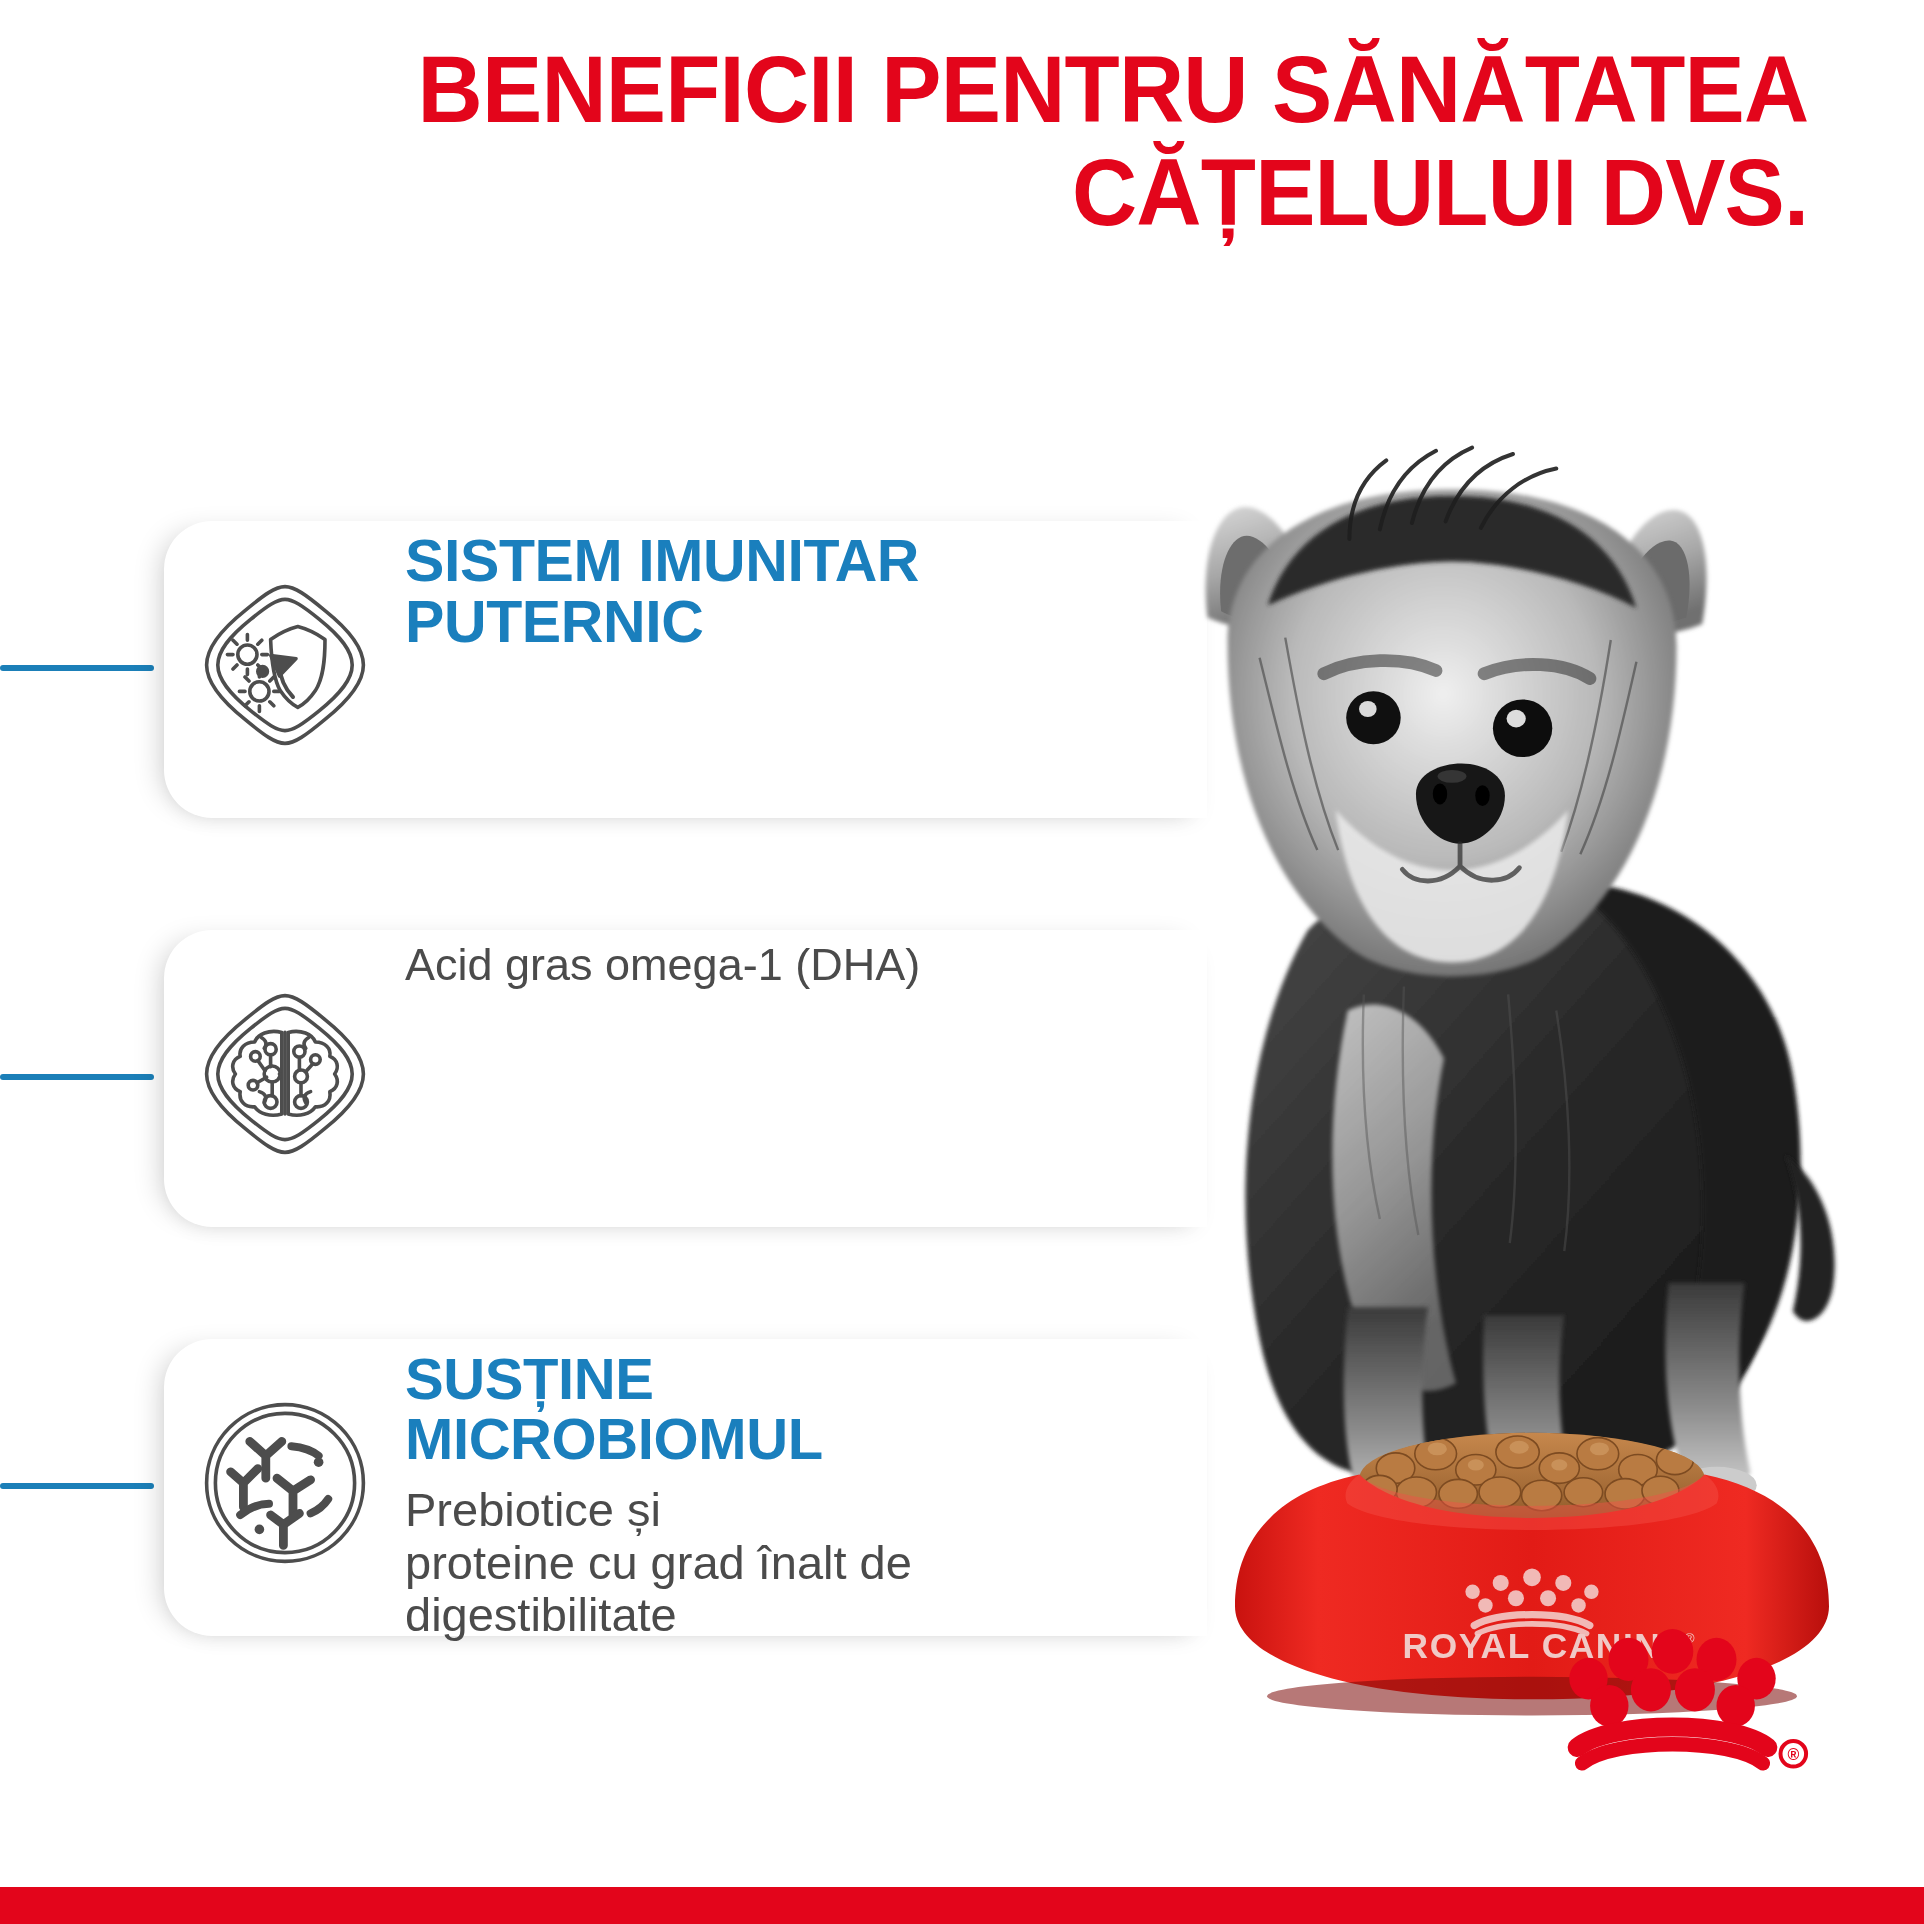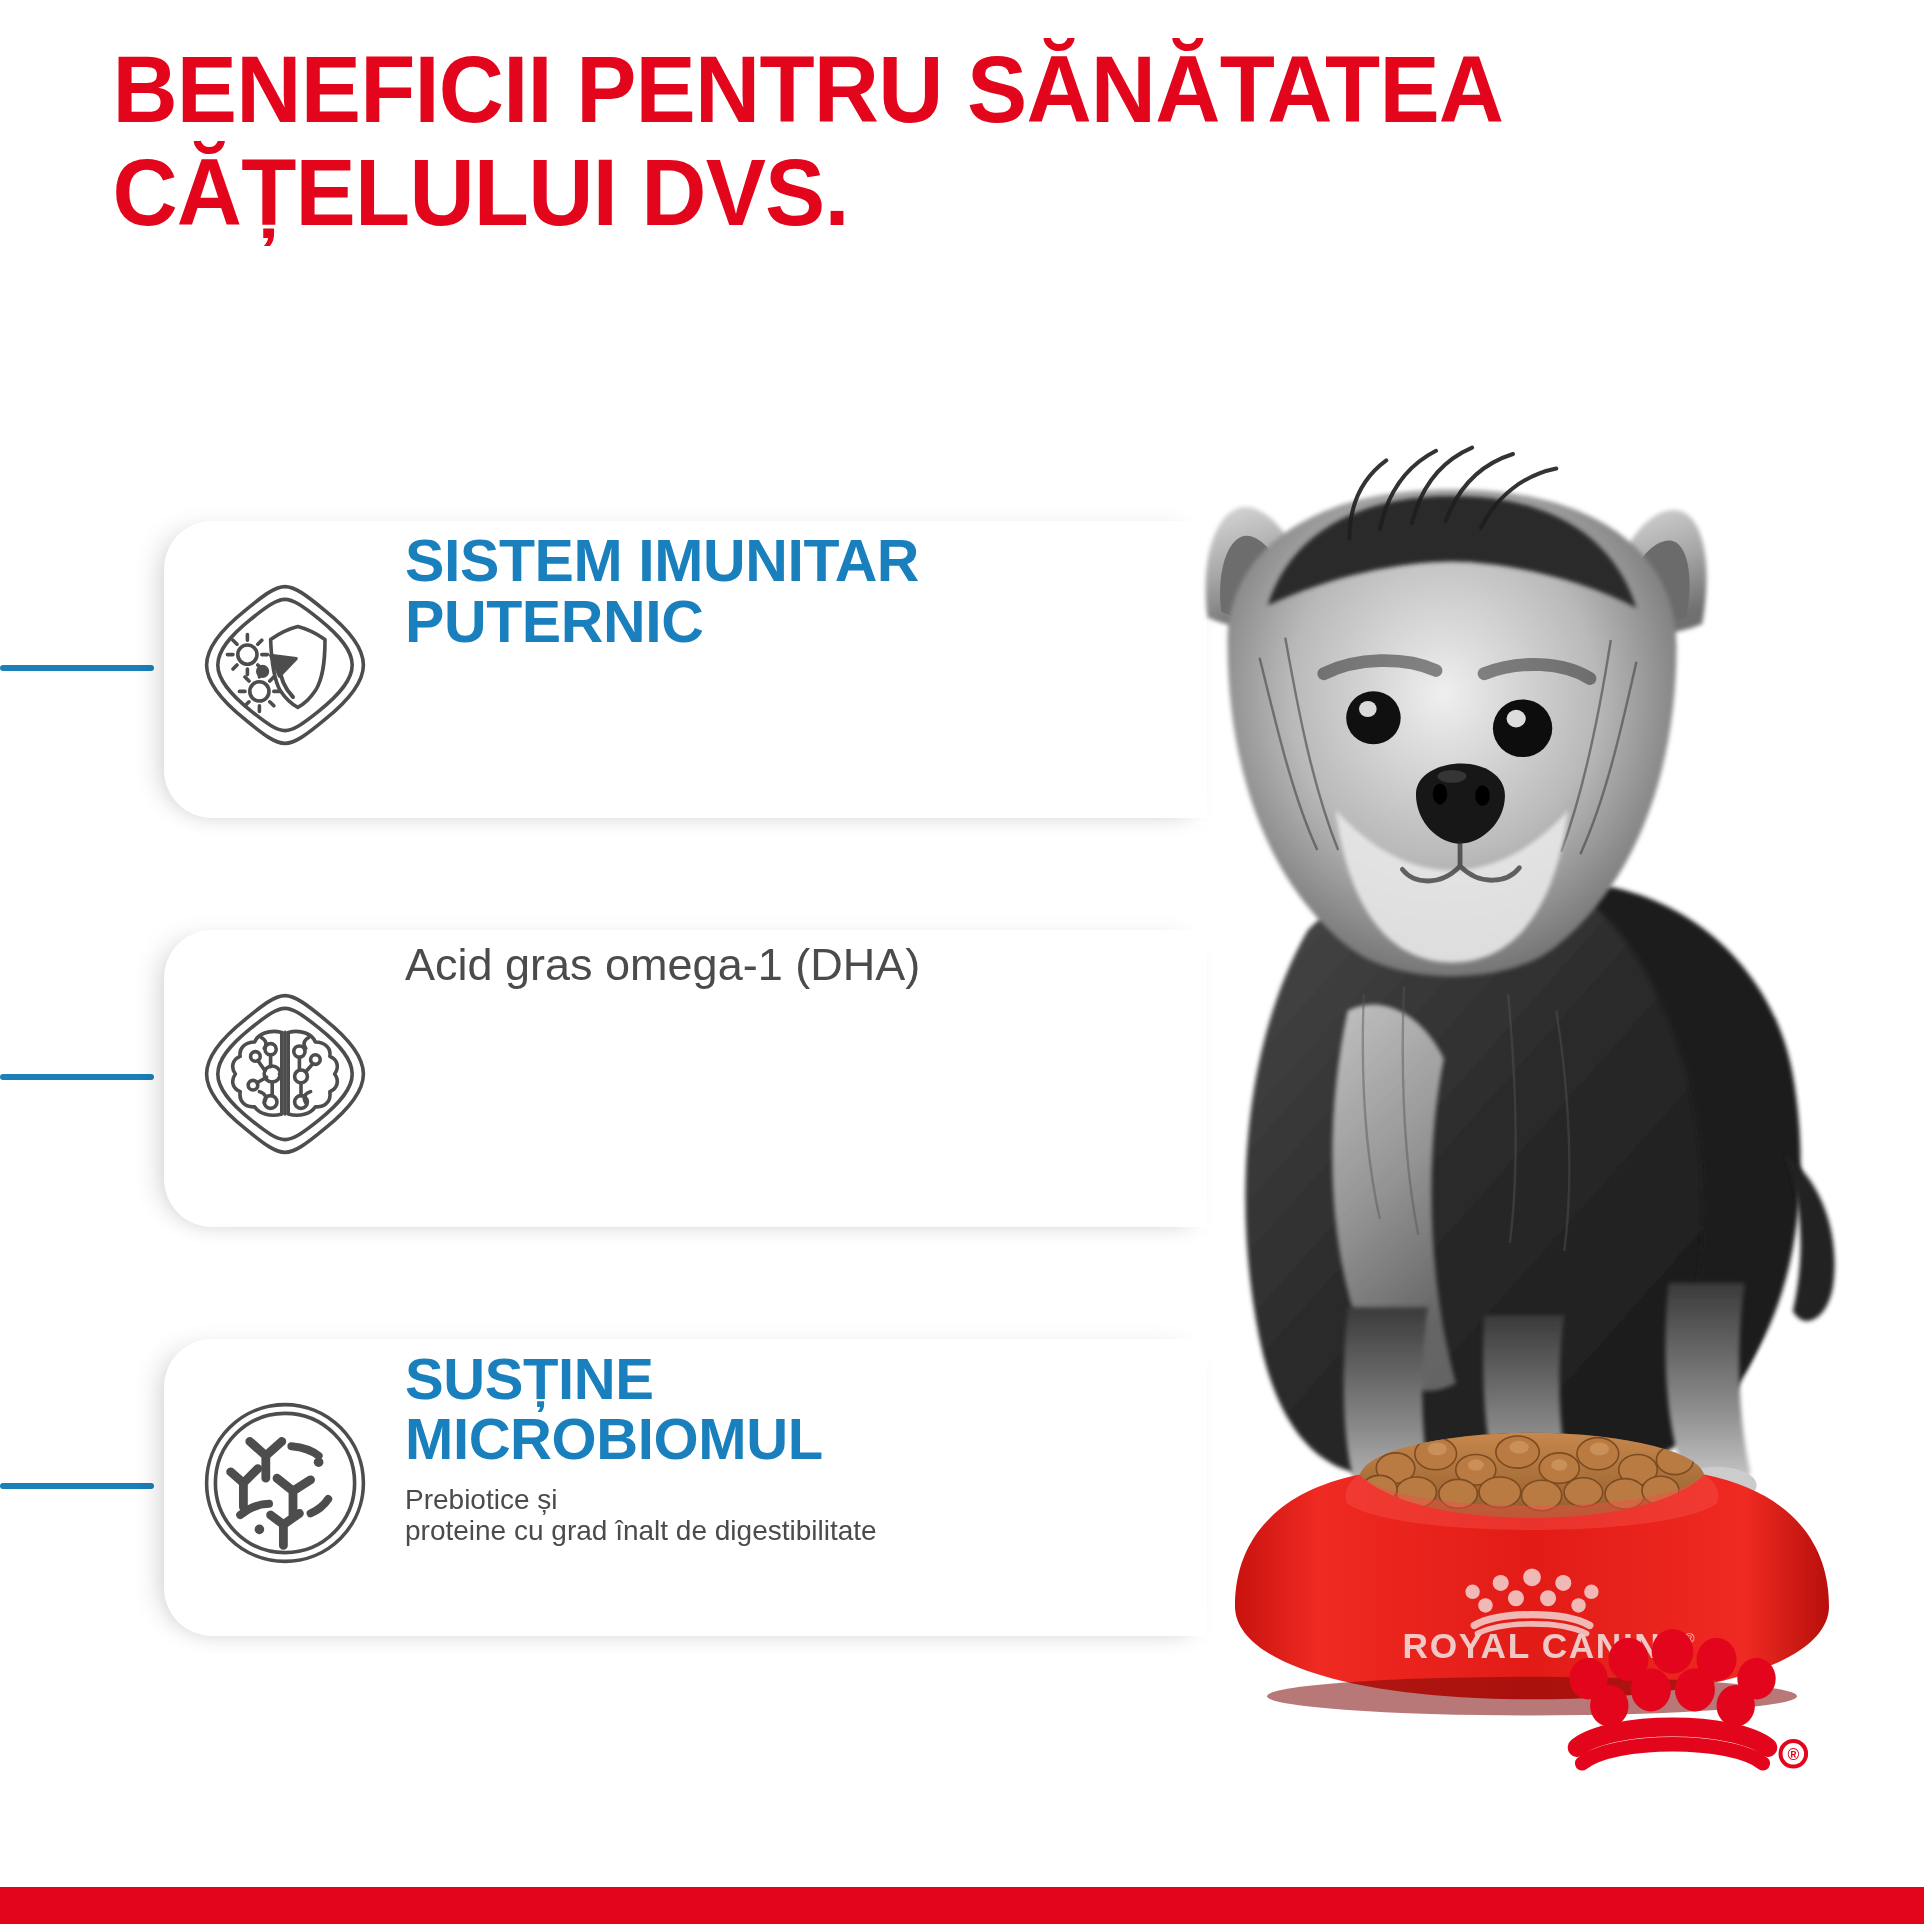--- a/index.html
+++ b/index.html
@@ -7,22 +7,22 @@
     width:1925px;height:1925px;
     background:#ffffff;
     font-family:"Liberation Sans", sans-serif;
     overflow:hidden;
     position:relative;
   }
 
   
   #title-block{
     position:absolute;
-    left:0; right:12px; top:38px;
-    text-align:left;
+    left:0; right:4px; top:38px;
+    text-align:right;
     padding:0 68px;
     box-sizing:border-box;
   }
   #title-block .tline{
     display:block;
     color:#E3051B;
     font-weight:bold;
     font-size:95px;
     line-height:1.08;
     letter-spacing:-0.8px;
@@ -87,21 +87,21 @@
   }
   .benefit .b-sub{
     color:#4B4B4B;
     font-size:45px;
     line-height:1.12;
     margin:0;
     white-space:pre-line;
   }
   
   #benefit-3 .b-title{font-size:58px;}
-  #benefit-3 .b-sub{font-size:28px;}
+  #benefit-3 .b-sub{font-size:47px;}
 
   
   #puppy-photo{
     position:absolute;
     left:1003px;
     top:433px;
     width:874px;
     height:1163px;
   }
 

